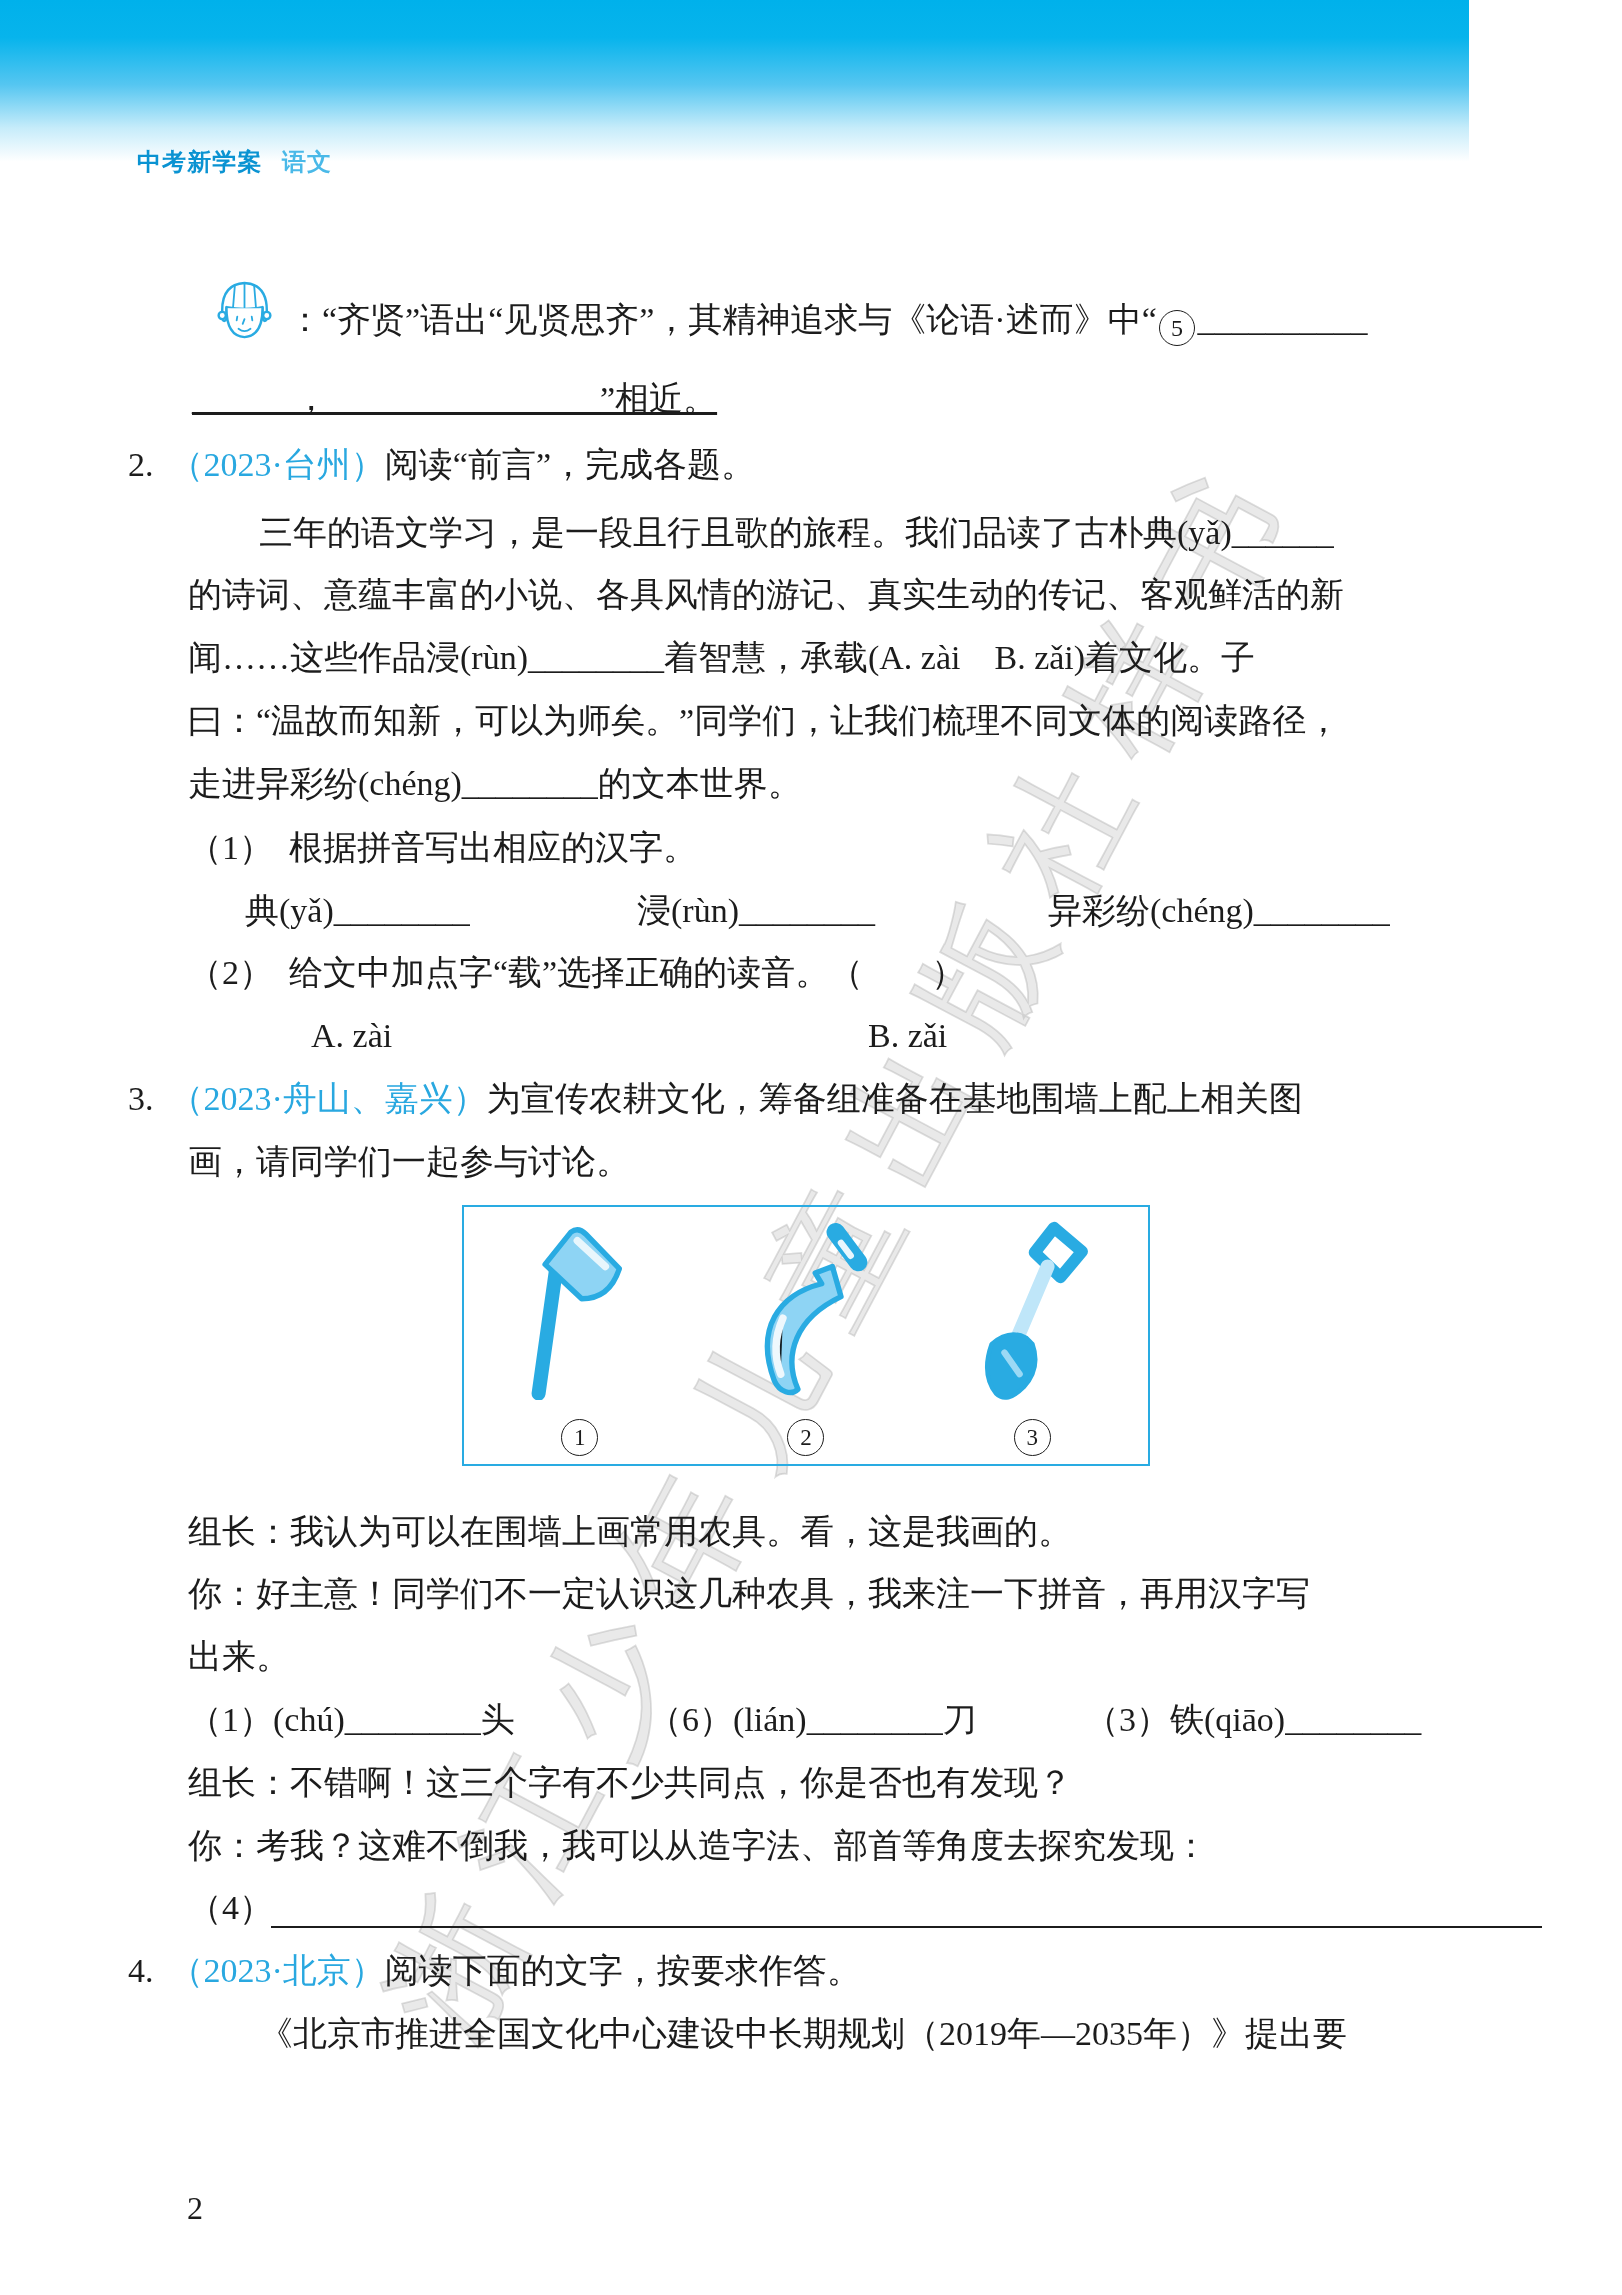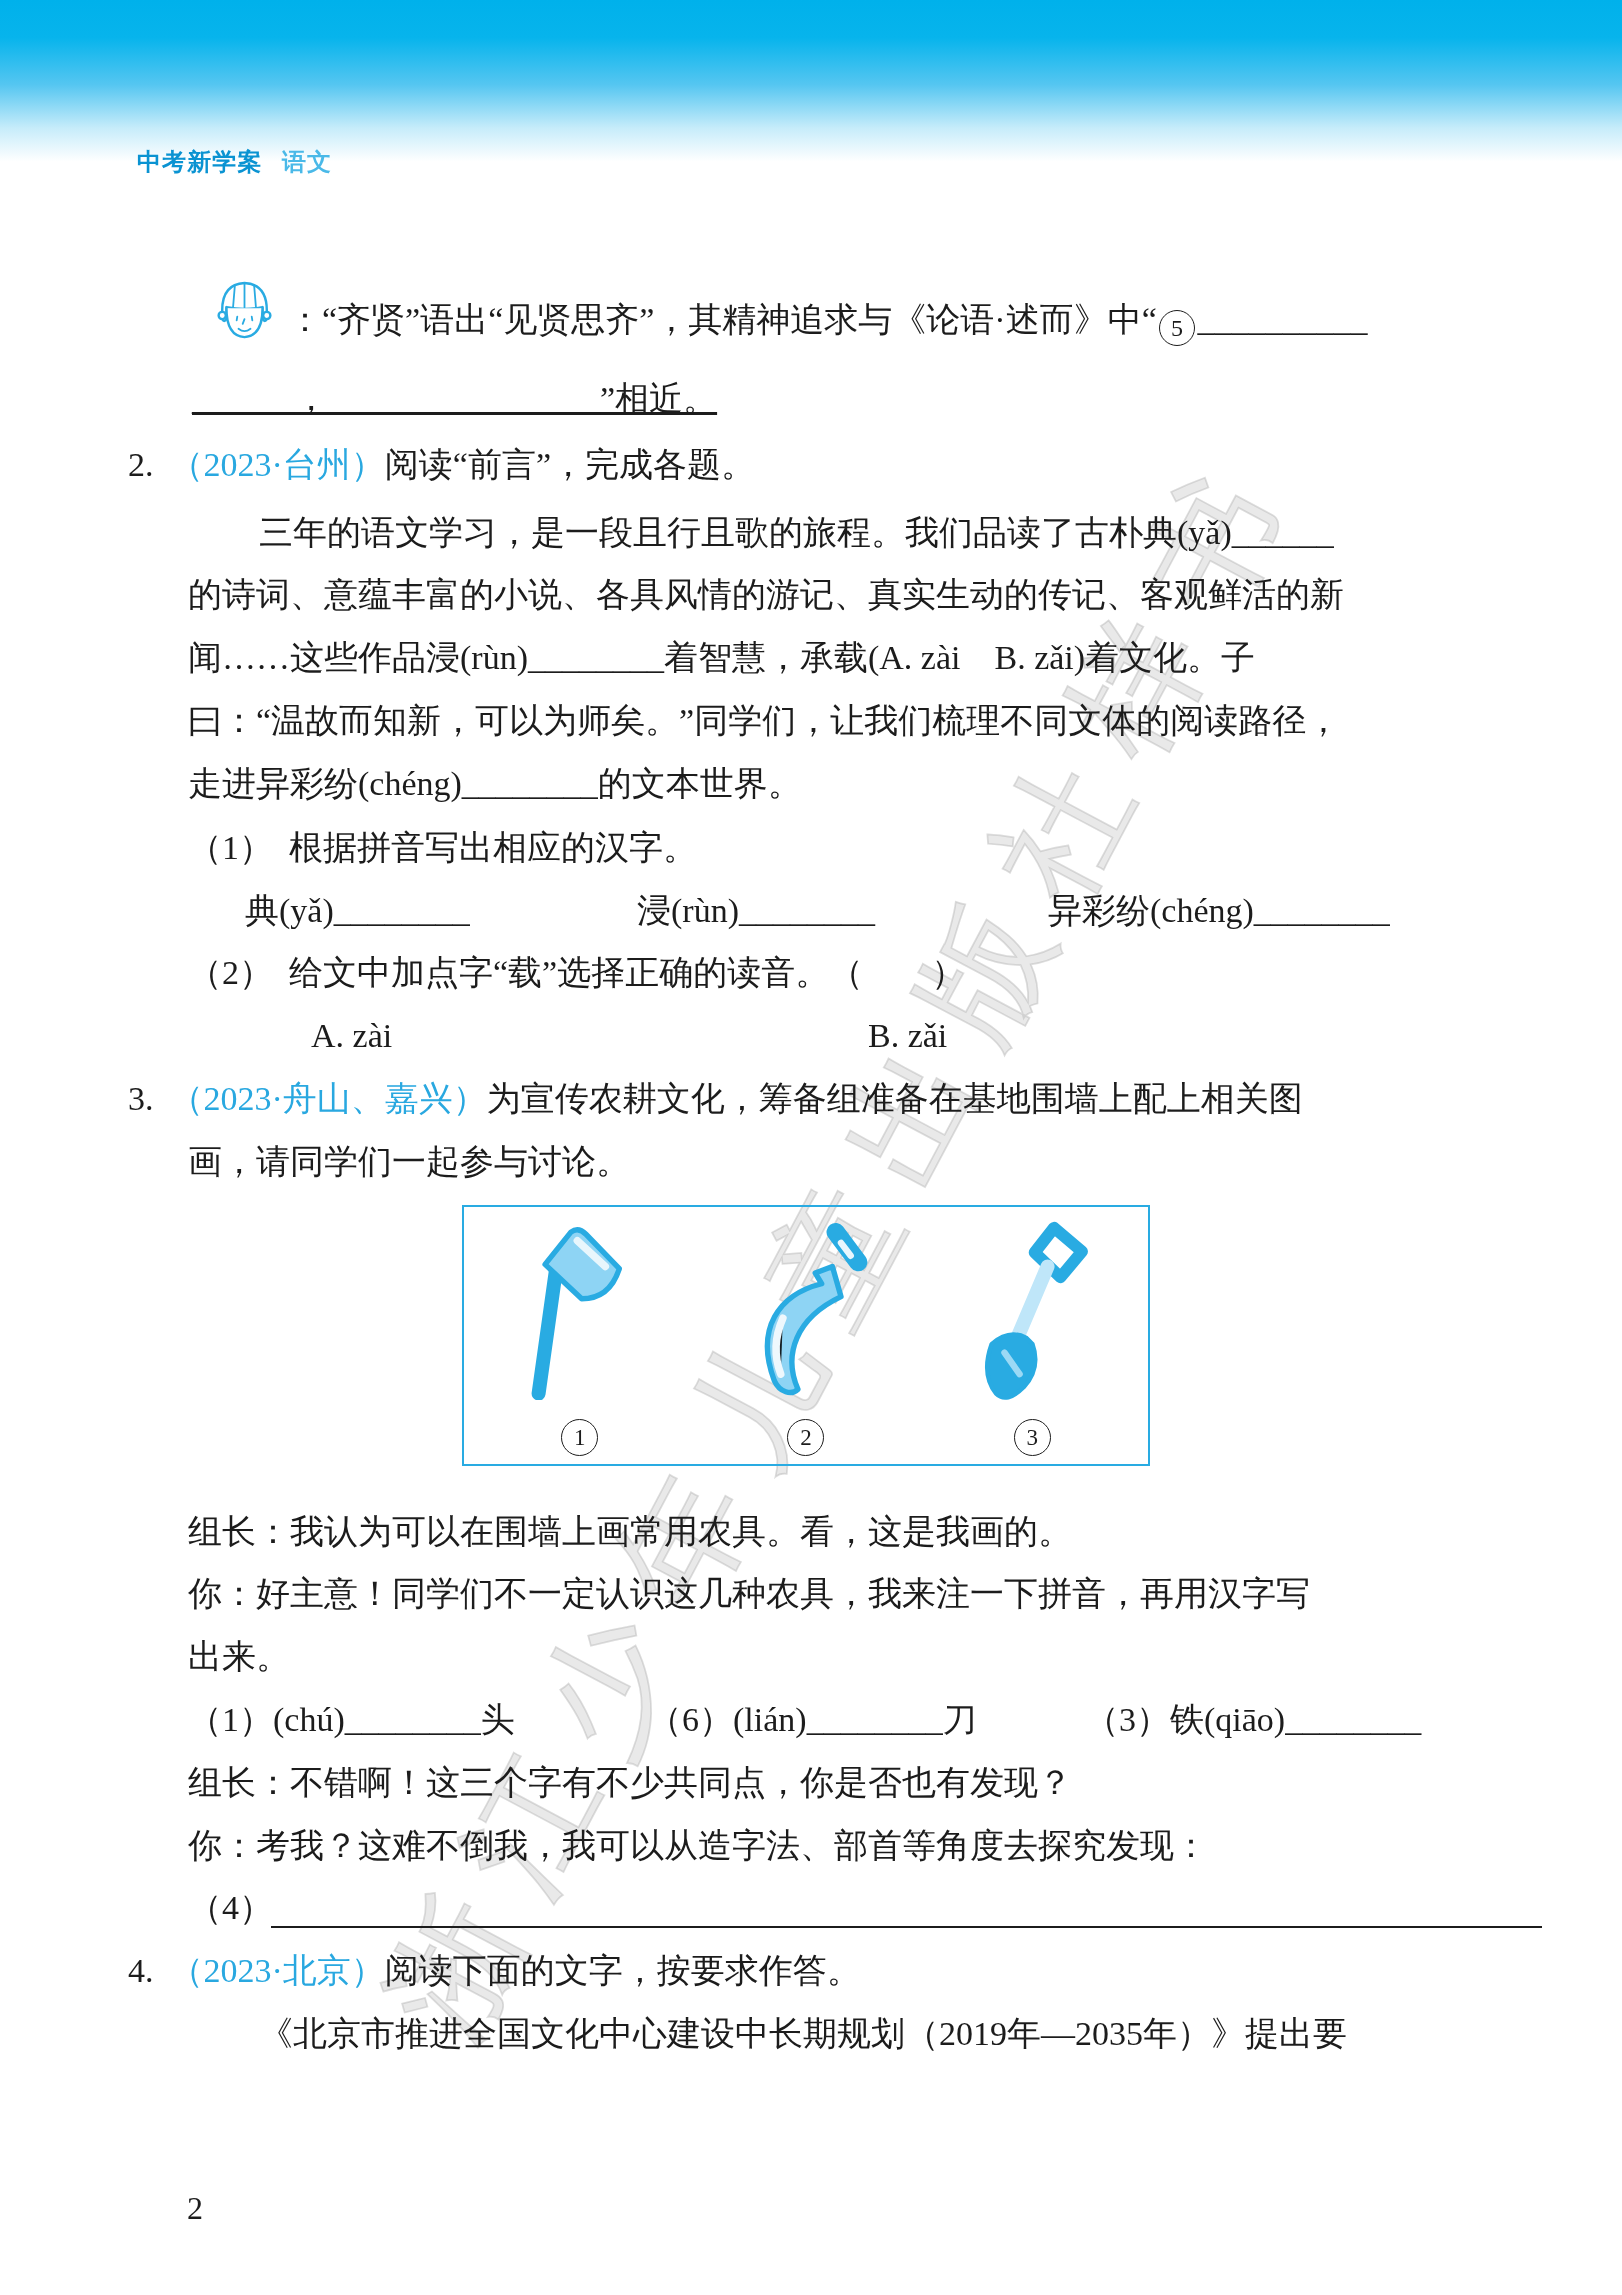--- a/index.html
+++ b/index.html
@@ -4,21 +4,21 @@
 <style>
   html,body { margin:0; padding:0; }
   .page {
     position:relative; width:1622px; height:2295px;
     background:#ffffff; overflow:hidden;
     font-family:"Liberation Serif","DejaVu Serif",serif;
     color:#1c1c1c;
   }
   
   .header {
-    position:absolute; left:0; top:0; width:1622px; height:188px;
+    position:absolute; left:0; top:0; width:1469px; height:188px;
     background:linear-gradient(180deg,#00b1eb 0%,#07b4ec 20%,#55c6f1 45%,#c6ecfa 68%,#ffffff 86%);
   }
   .header-title {
     position:absolute; left:137px; top:146px; white-space:nowrap;
     font-family:"DejaVu Sans","Liberation Sans",sans-serif;
     font-size:24px; font-weight:bold; letter-spacing:1.1px;
   }
   .series { color:#0a93d2; }
   .subject { color:#4ab9e8; margin-left:19.4px; font-weight:bold; }
 

